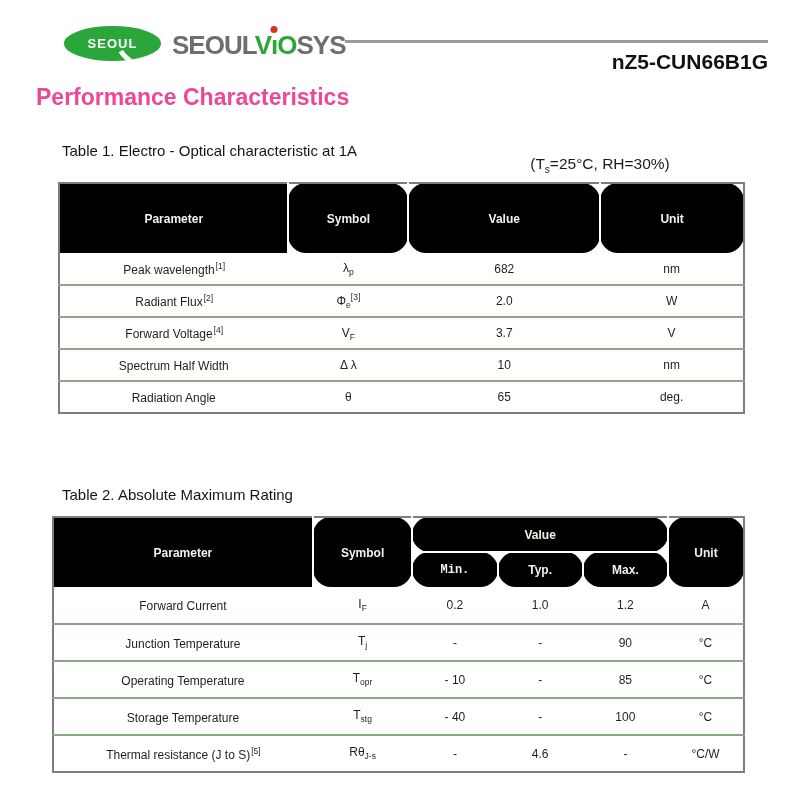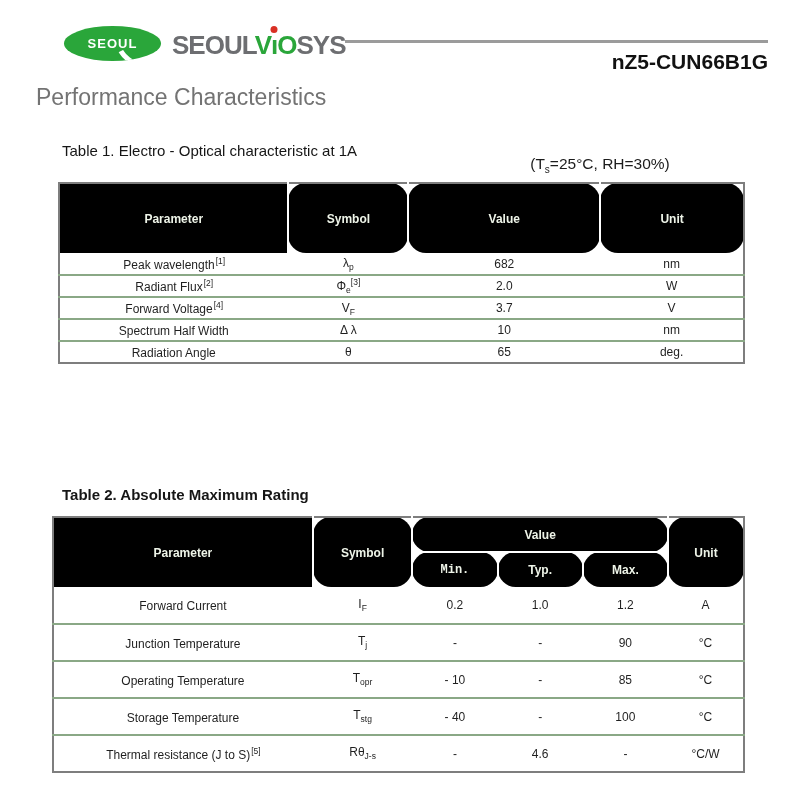--- a/index.html
+++ b/index.html
@@ -50,31 +50,31 @@
     width: 423px; height: 3px; background: #9b9b9b;
   }
   .part-number {
     position: absolute; right: 32px; top: 50px;
     font-size: 21px; font-weight: bold; color: #111111;
   }
 
   
   .page-title {
     position: absolute; left: 36px; top: 84px;
-    font-size: 23px; font-weight: normal; color: #737373;
+    font-size: 23px; font-weight: bold; color: #ec4899;
   }
 
   
   .t1-title { position: absolute; left: 62px; top: 142px; font-size: 15px; font-weight: normal; color: #161616; }
   .t1-condition {
     position: absolute; left: 455px; top: 155px; width: 290px;
     text-align: center; font-size: 15.5px; color: #1c1c1c;
   }
   .t1-condition sub { font-size: 10px; }
-  .t2-title { position: absolute; left: 62px; top: 486px; font-size: 15px; font-weight: bold; color: #161616; }
+  .t2-title { position: absolute; left: 62px; top: 486px; font-size: 15px; font-weight: normal; color: #161616; }
 
   
   table {
     border-collapse: collapse;
     table-layout: fixed;
     border: 2px solid #7e7e7e;
     background: #ffffff;
   }
   #table1 { position: absolute; left: 58px; top: 182px; width: 687px; }
   #table2 { position: absolute; left: 52px; top: 516px; width: 693px; }
@@ -87,21 +87,21 @@
   }
   .wl { border-left: 2px solid #ffffff; border-radius: 18px; }
   .wb { border-bottom: 2px solid #ffffff; }
   #table1 thead tr { height: 70px; }
   #table2 thead tr { height: 35px; }
 
   td {
     font-size: 12px; color: #1f1f1f;
     text-align: center; vertical-align: middle;
   }
-  #table1 tbody tr { height: 22px; }
+  #table1 tbody tr { height: 32px; }
   #table2 tbody tr { height: 37px; }
   tbody tr { border-bottom: 2px solid #8aa886; }
   tbody tr:last-child { border-bottom: none; }
 
   td .ref, th .ref { font-size: 8.5px; vertical-align: super; margin-left: 1px; }
   td sub { font-size: 8.5px; }
   td sup { font-size: 8.5px; }
 
   
   #table1 .c-param  { width: 33.5%; }

